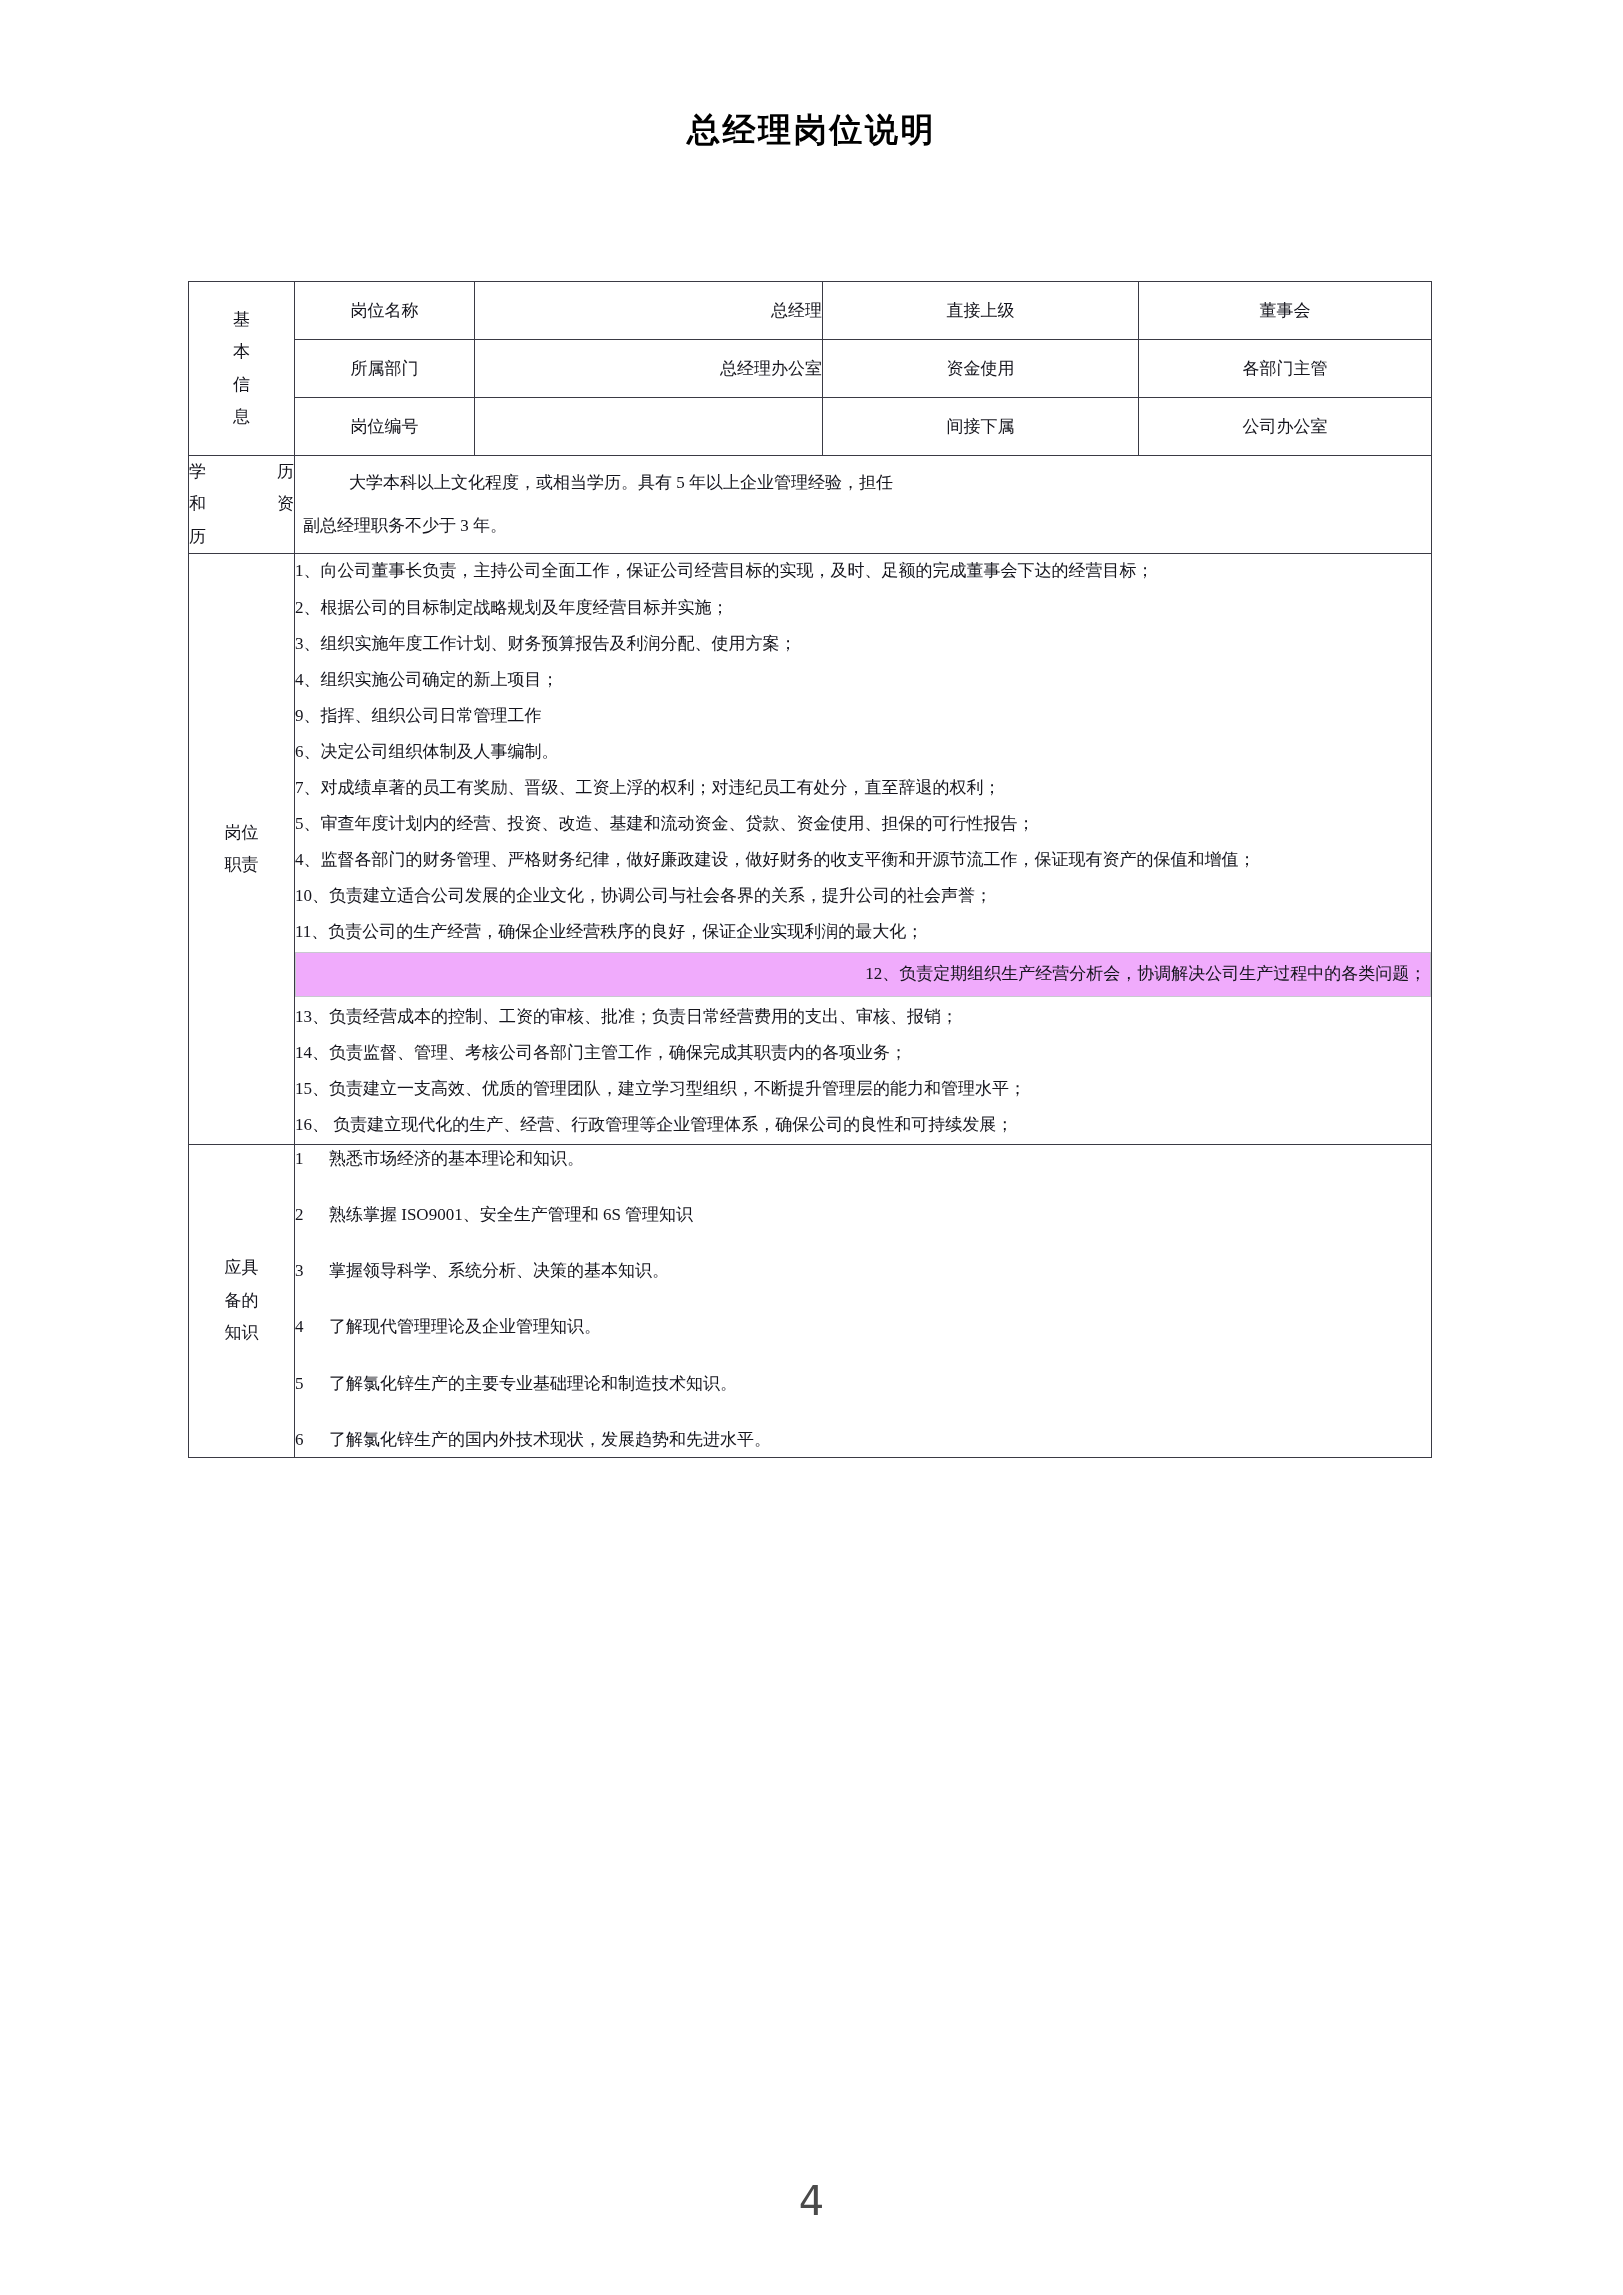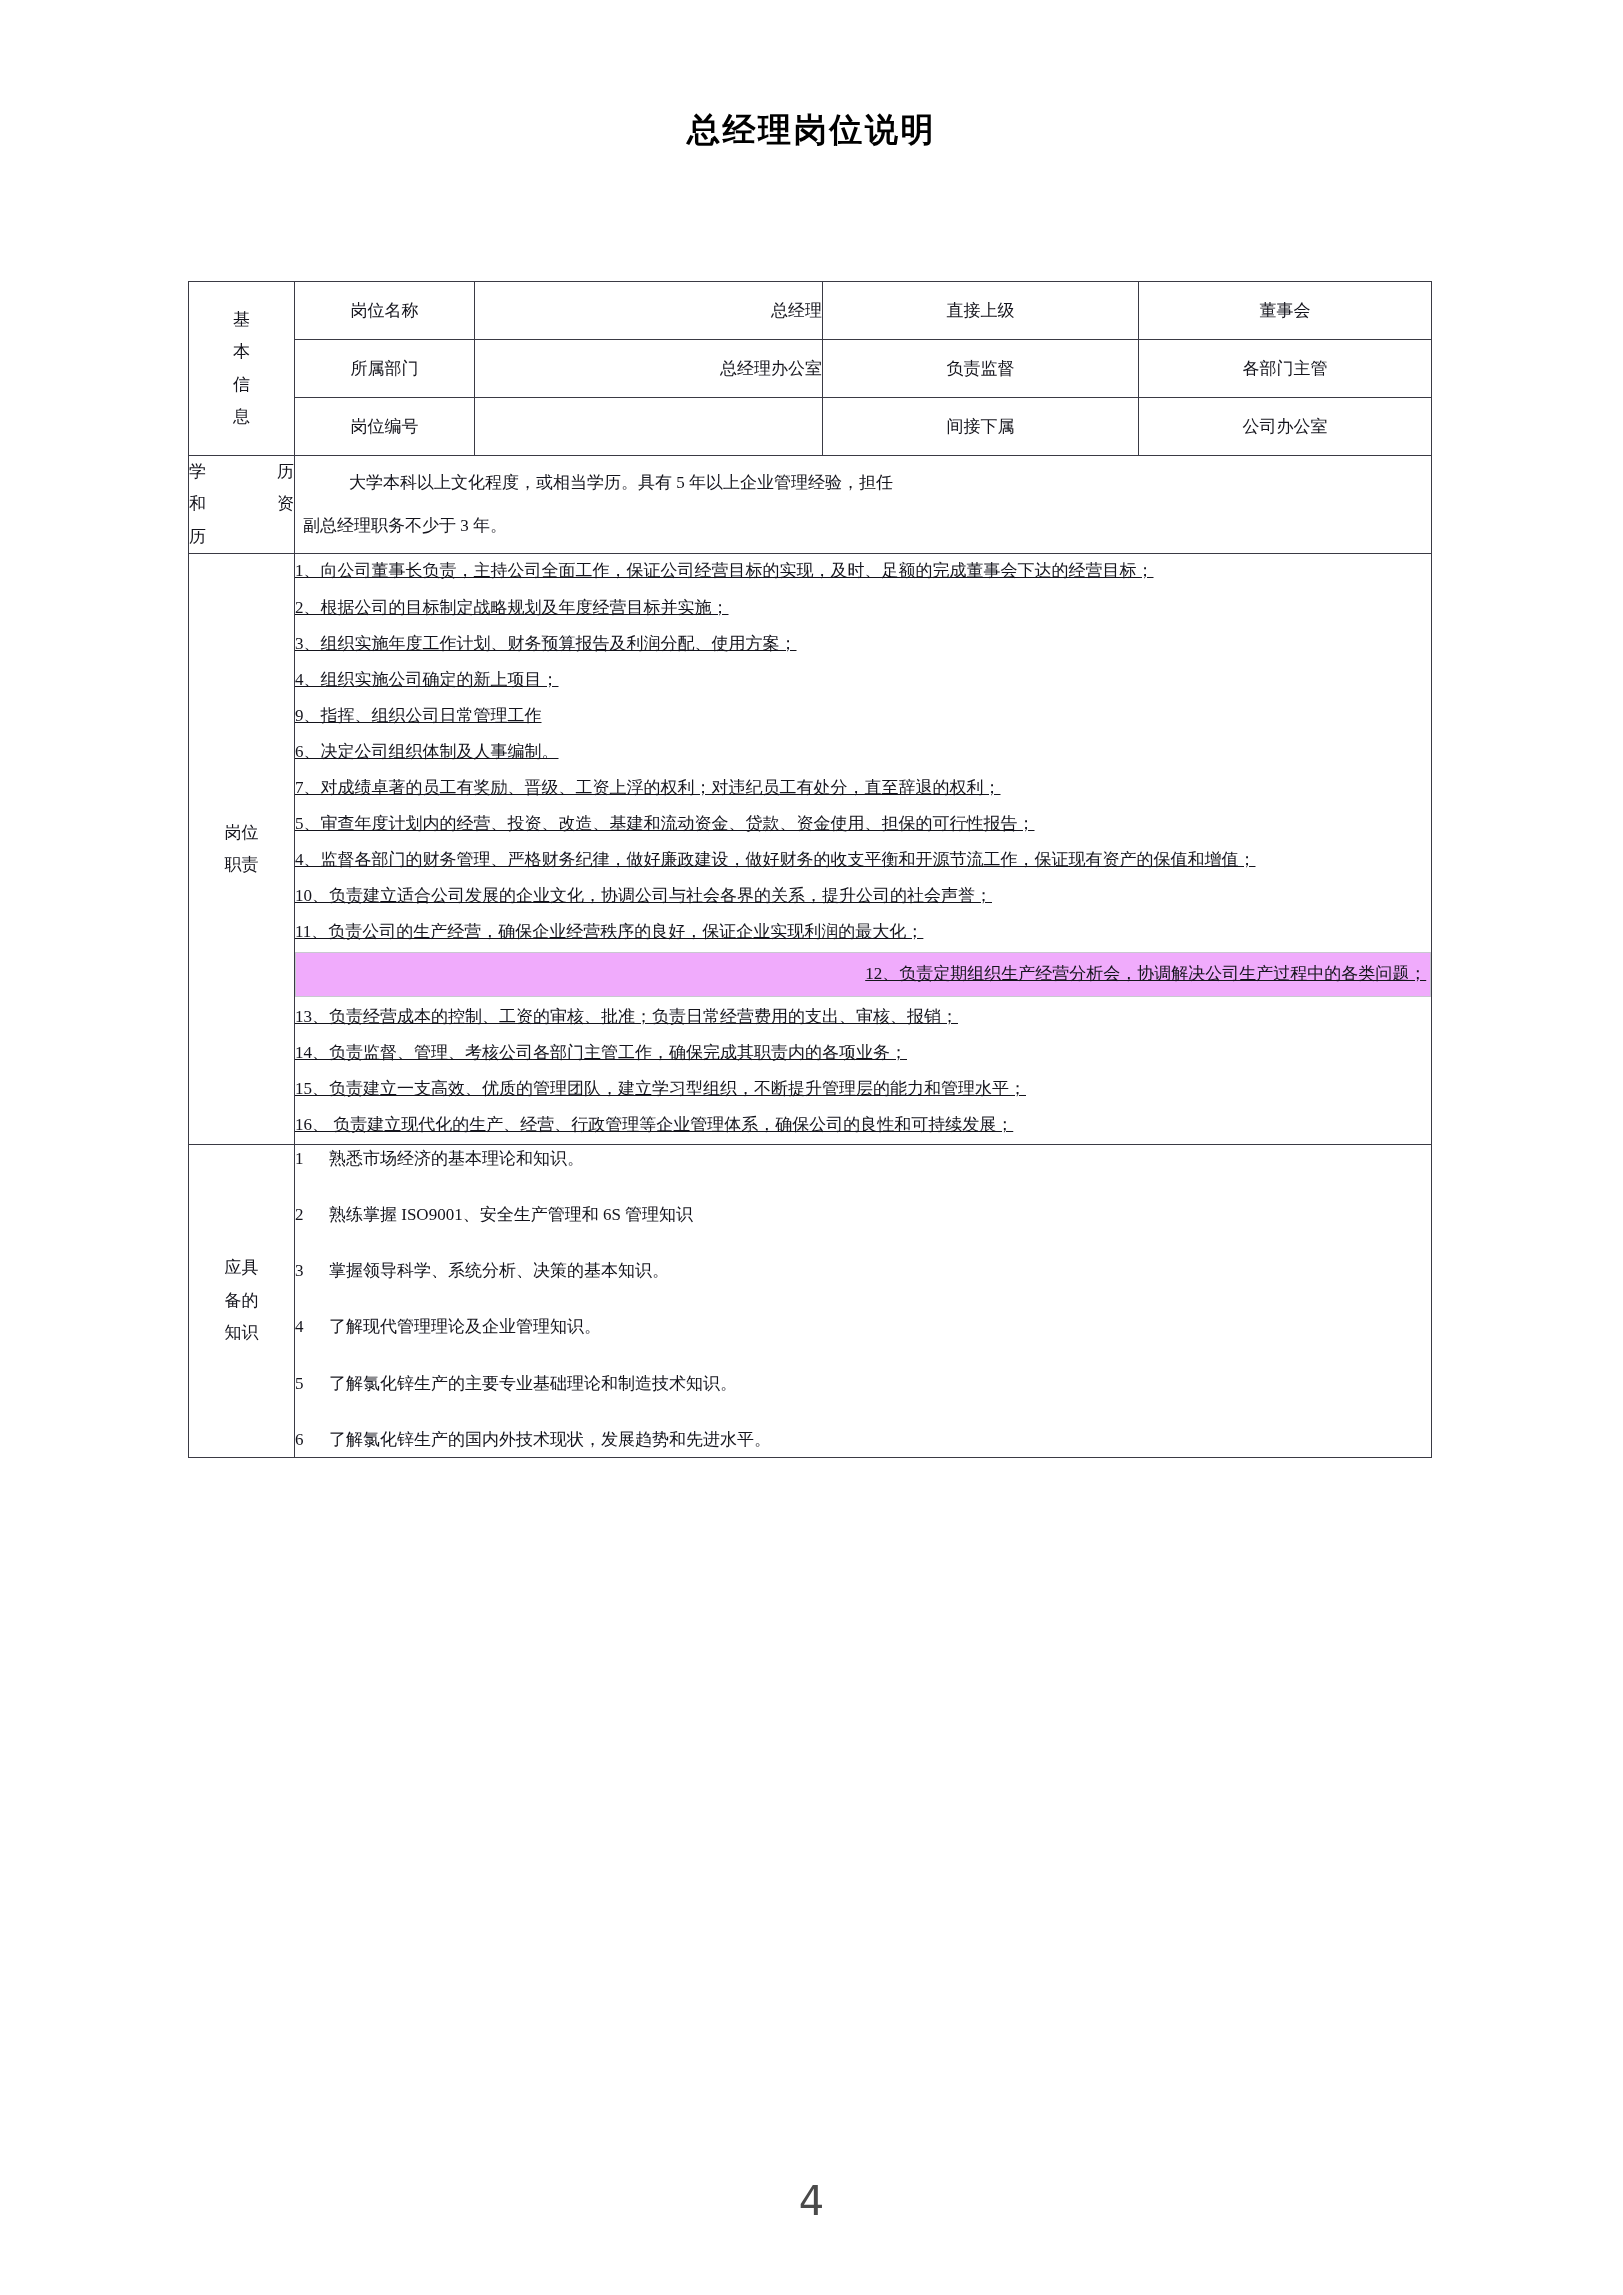--- a/index.html
+++ b/index.html
@@ -91,21 +91,20 @@
     font-size: 17px;
   }
   .edu-cell p { margin: 8px; }
   .edu-cell .indent { text-indent: 46px; }
 
   
   .duty-cell {
     padding: 12.8px 15.3px 14px 14px;
     font-size: 17px;
     line-height: 2.05;
-    text-decoration: underline;
   }
   .duty-item {
     margin: 0;
     padding: 0.6px 0;
   }
   .duty-item.boxed {
     border: 1.3px solid #c8c8d0;
     padding: 3.8px 3.8px 3.8px 2.6px;
     margin: 1.9px 0 3.2px 0;
     background: #f0abfc;
@@ -169,21 +168,21 @@
         </td>
         <td class="bi-key">岗位名称</td>
         <td class="bi-val-a">总经理</td>
         <td class="bi-key-b">直接上级</td>
         <td class="bi-val-b">董事会</td>
       </tr>
 
       <tr>
         <td class="bi-key">所属部门</td>
         <td class="bi-val-a">总经理办公室</td>
-        <td class="bi-key-b">负责监督</td>
+        <td class="bi-key-b">资金使用</td>
         <td class="bi-val-b">各部门主管</td>
       </tr>
 
       <tr>
         <td class="bi-key">岗位编号</td>
         <td class="bi-val-a"></td>
         <td class="bi-key-b">间接下属</td>
         <td class="bi-val-b">公司办公室</td>
       </tr>
 

